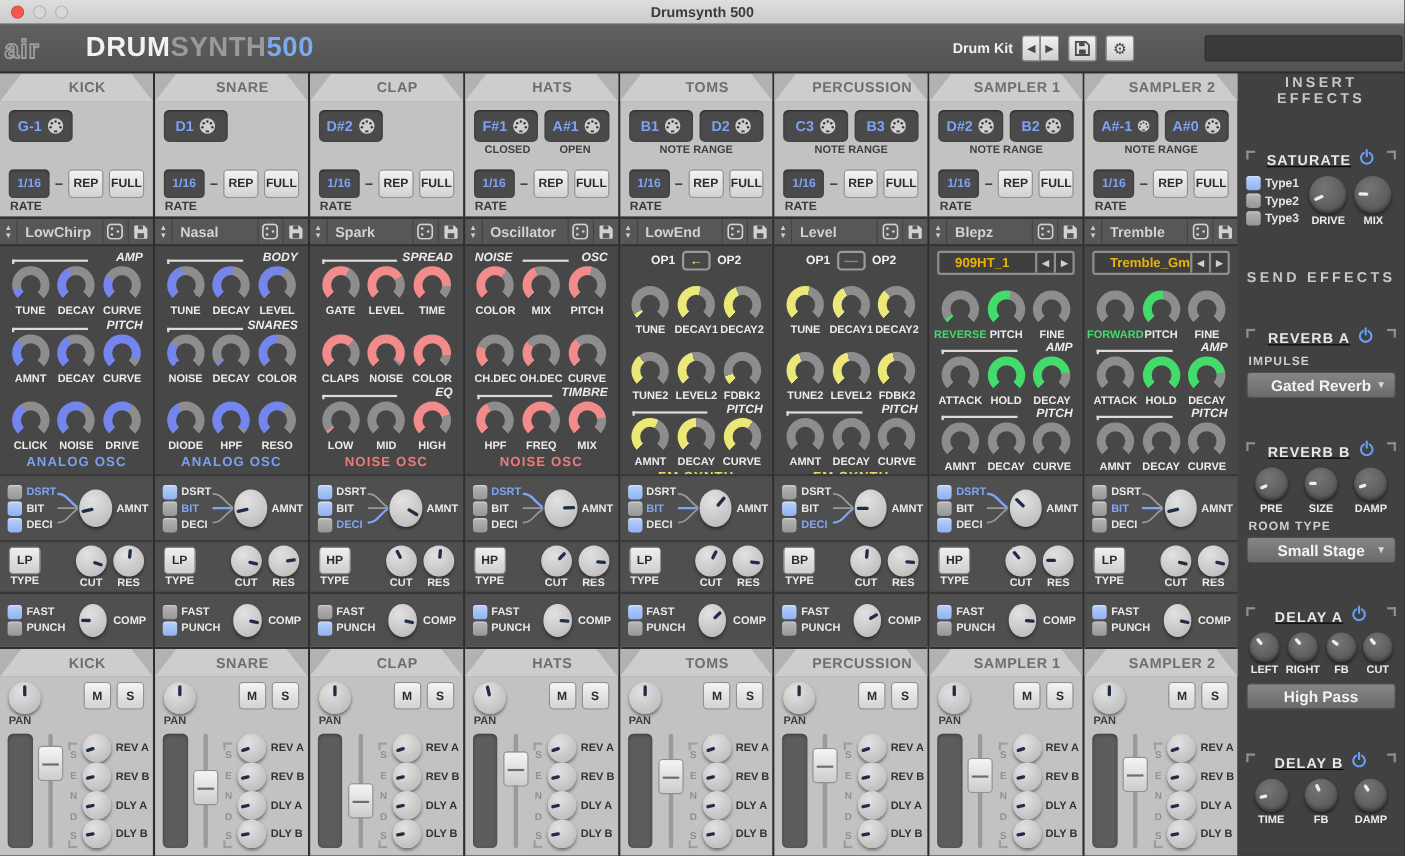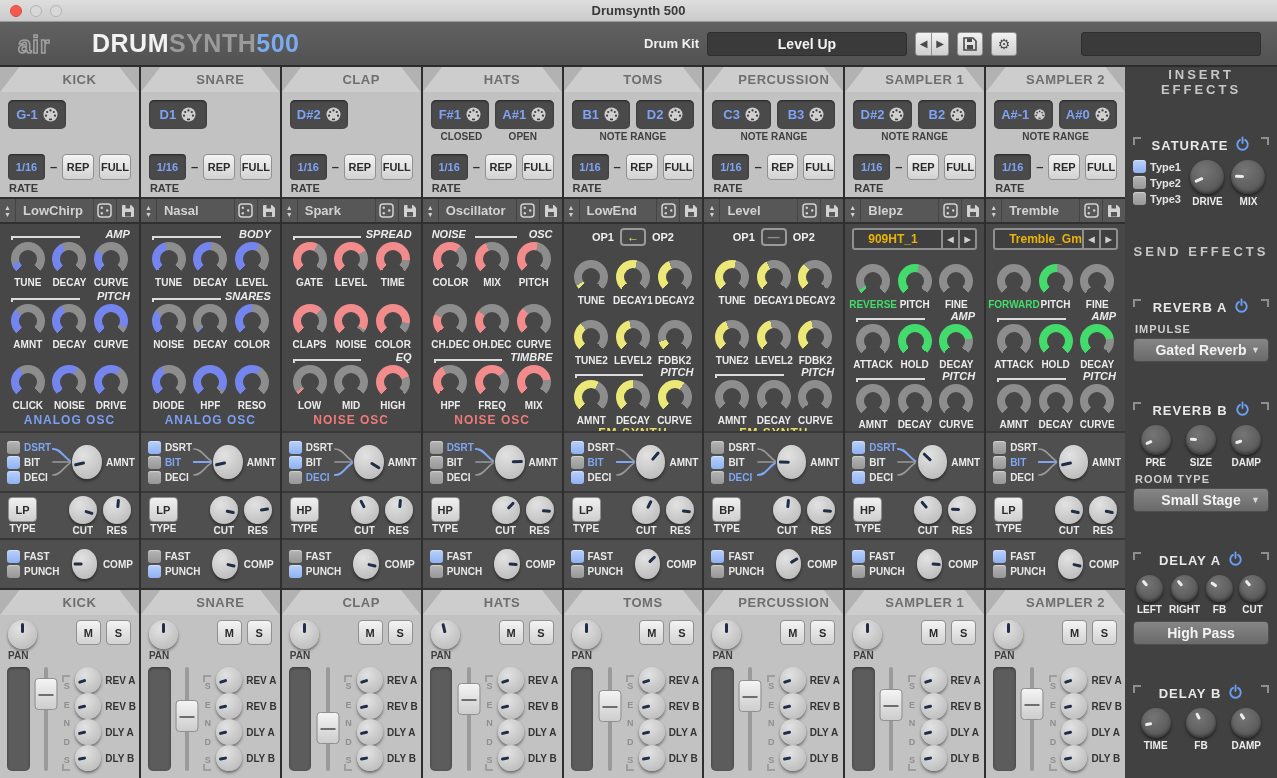--- a/index.html
+++ b/index.html
@@ -8,21 +8,21 @@
 
   
   .titlebar { height:22px; background:linear-gradient(#dedede,#cbcbcb); position:relative; display:flex; align-items:center; border-bottom:1px solid #9a9a9a; }
   .traffic { position:absolute; left:10px; display:flex; gap:8px; }
   .tl { width:12px; height:12px; border-radius:50%; display:inline-block; }
   .tl.red { background:#f5594e; border:1px solid #d94c42; }
   .tl.grey { background:#d8d8d8; border:1px solid #b5b5b5; }
   .win-title { flex:1; text-align:center; font-size:13px; font-weight:bold; color:#3a3a3a; }
 
   
-  .appheader { height:45px; background:linear-gradient(#616161,#525252); display:flex; align-items:center; padding:0 16px; gap:10px; border-bottom:2px solid #2c2c2c; }
+  .appheader { height:45px; background:linear-gradient(#616161,#525252); display:flex; align-items:center; padding:0 2px; gap:10px; border-bottom:2px solid #2c2c2c; }
   .air-logo { flex:0 0 auto; }
   .app-title { font-size:25px; font-weight:bold; letter-spacing:.5px; margin-left:8px; }
   .t-drum { color:#f2f2f2; } .t-synth { color:#9a9a9a; } .t-500 { color:#7aabee; }
   .kit-area { display:flex; align-items:center; gap:8px; margin-left:auto; }
   .kit-label { color:#f0f0f0; font-size:13px; font-weight:bold; }
   .kit-field { width:200px; height:24px; background:#3a3a3a; border:1px solid #2e2e2e; border-radius:3px; color:#f2f2f2; font-size:14px; font-weight:bold; text-align:center; line-height:22px; }
   .arrow-pair { display:flex; }
   .hbtn { height:24px; background:linear-gradient(#f2f2f2,#cfcfcf); border:1px solid #8f8f8f; color:#4a4a4a; font-size:10px; display:flex; align-items:center; justify-content:center; cursor:pointer; }
   .arrow-pair .hbtn { width:17px; } .arrow-pair .hbtn:first-child { border-radius:3px 0 0 3px; } .arrow-pair .hbtn:last-child { border-radius:0 3px 3px 0; border-left:none; }
   .sq { width:26px; border-radius:3px; font-size:14px; }
@@ -108,21 +108,21 @@
   .sends-letters::before { content:""; position:absolute; top:8px; left:0; width:6px; height:5px; border-left:2px solid #9e9e9e; border-top:2px solid #9e9e9e; }
   .sends-letters::after { content:""; position:absolute; bottom:0; left:0; width:6px; height:5px; border-left:2px solid #9e9e9e; border-bottom:2px solid #9e9e9e; }
   .sends-col { flex:1; display:flex; flex-direction:column; justify-content:space-between; }
   .send-row { display:flex; align-items:center; gap:4px; }
   .send-row .sl { font-size:10px; font-weight:bold; color:#333; white-space:nowrap; }
 
   
   #sidebar { width:152px; background:#414141; display:flex; flex-direction:column;gap:37px; }
   .fx-header { text-align:center; font-size:13px; font-weight:bold; letter-spacing:3px; color:#c7c7c7; display:flex; align-items:center; justify-content:center; }
   .module { padding:0 8px; }
-  .mod-head { height:22px; display:flex; align-items:center; justify-content:center; gap:7px; position:relative; }
+  .mod-head { height:22px; display:flex; align-items:center; justify-content:center; gap:7px; position:relative;text-decoration:underline; }
   .mod-title { font-size:13px; font-weight:bold; color:#e8e8e8; letter-spacing:1px; }
   .corner { position:absolute; width:8px; height:8px; top:3px; }
   .corner.l { left:0; border-left:2px solid #8f8f8f; border-top:2px solid #8f8f8f; }
   .corner.r { right:0; border-right:2px solid #8f8f8f; border-top:2px solid #8f8f8f; }
   .dknob { border-radius:50%; background:radial-gradient(circle at 40% 32%, #757575, #4e4e4e); box-shadow:0 2px 3px rgba(0,0,0,.5), inset 0 -2px 3px rgba(0,0,0,.35); position:relative; cursor:pointer; }
   .dknob .ptr { background:#ededed; height:26%; top:12%; }
   .dk-row { display:flex; justify-content:space-around; }
   .dk-unit { display:flex; flex-direction:column; align-items:center; gap:2px; }
   .sat-body { display:flex; gap:6px; padding-top:4px; }
   .type-list { display:flex; flex-direction:column; gap:3px; }
@@ -163,21 +163,20 @@
     <div class="win-title">Drumsynth 500</div>
   </div>
 
   <div class="appheader">
     <svg class="air-logo" width="58" height="28" viewBox="0 0 58 28">
       <text x="2" y="23" font-family="DejaVu Sans, sans-serif" font-size="24" font-weight="bold" fill="none" stroke="#9f9f9f" stroke-width="1.6" letter-spacing="1">air</text>
     </svg>
     <div class="app-title"><span class="t-drum">DRUM</span><span class="t-synth">SYNTH</span><span class="t-500">500</span></div>
     <div class="kit-area">
       <span class="kit-label">Drum Kit</span>
-      <div class="kit-field">Level Up</div>
       <div class="arrow-pair">
         <div class="hbtn">◀</div>
         <div class="hbtn">▶</div>
       </div>
       <div class="hbtn sq">
         <svg width="14" height="14" viewBox="0 0 14 14">
             <path d="M1 1h9l3 3v9H1z" fill="none" stroke="#4a4a4a" stroke-width="1.6"></path>
             <rect x="4" y="8" width="6" height="4" fill="#4a4a4a"></rect>
             <rect x="4" y="1.5" width="5" height="3.5" fill="#4a4a4a"></rect>
           </svg>

